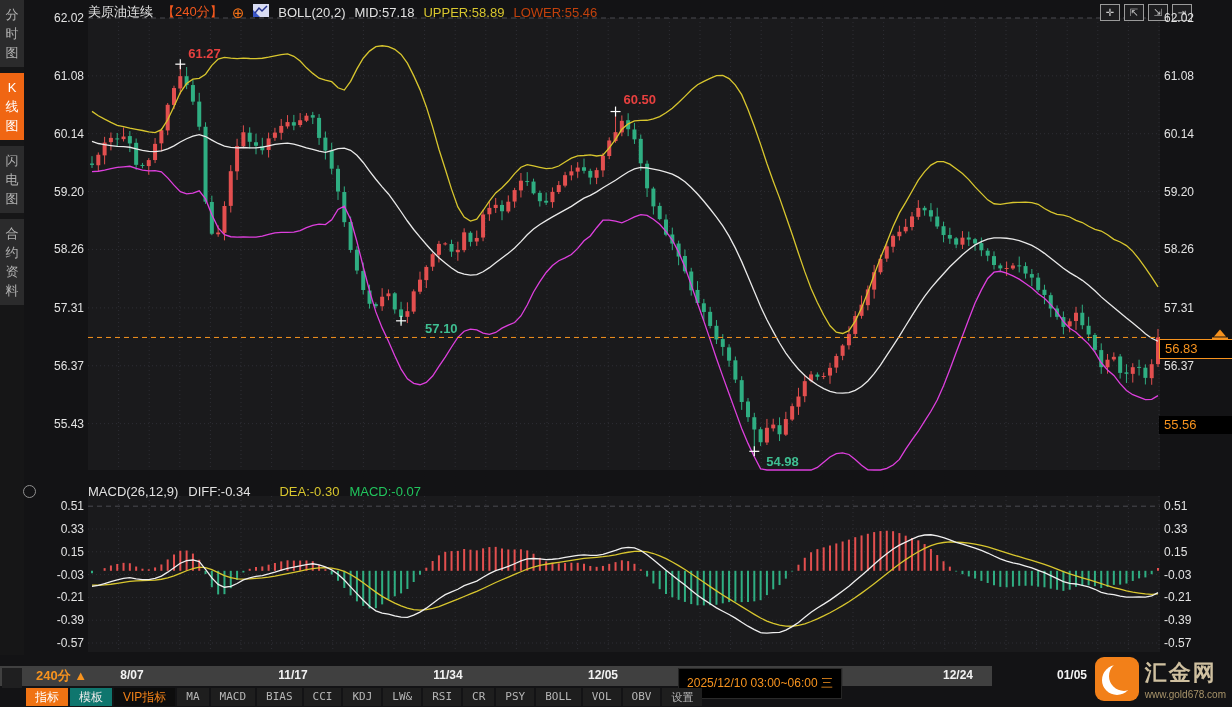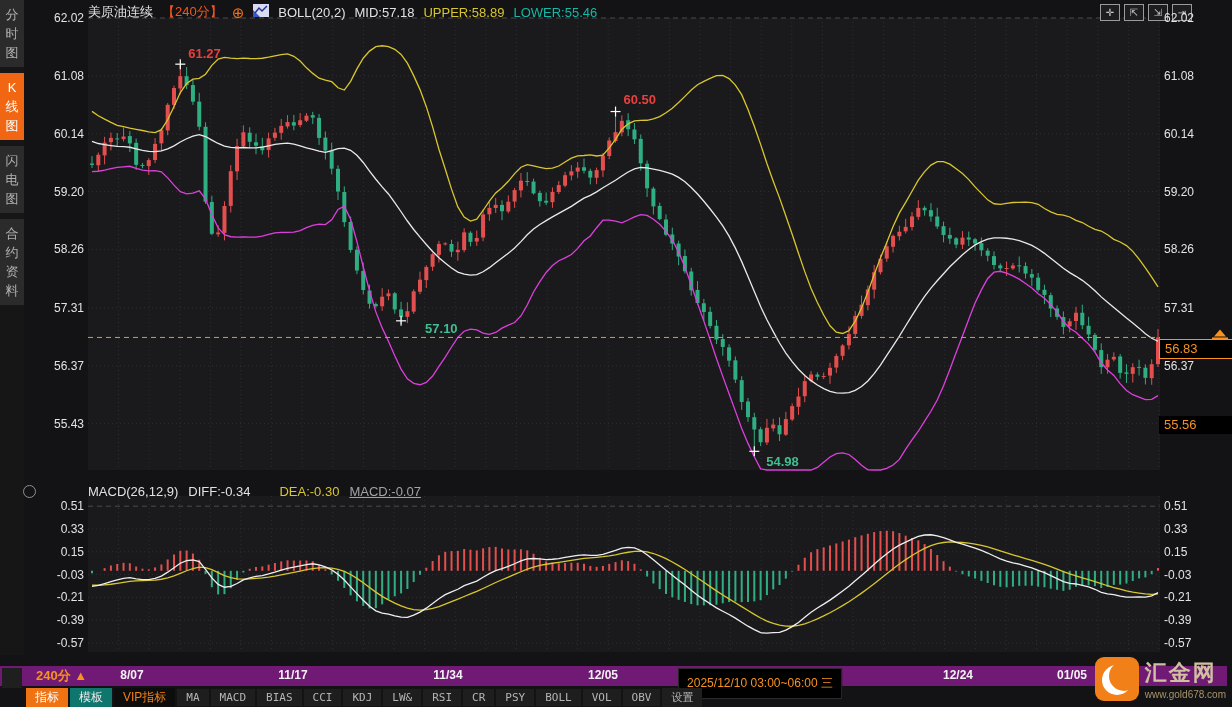--- a/index.html
+++ b/index.html
@@ -10,44 +10,44 @@
   .side-tab{width:24px;margin:0 0 6px 0;background:#2b2b2c;color:#b2b2b2;font-size:13px;
             line-height:19px;text-align:center;white-space:pre-line;padding:5px 0;cursor:pointer;}
   .side-tab.active{background:#f06613;color:#fff;}
   
   #hdr{position:absolute;left:88px;top:3px;display:flex;align-items:center;gap:9px;font-size:13px;}
   .t-title{color:#e5e5e5;}
   .t-period{color:#f2581e;}
   .t-plus{color:#f07018;font-size:15px;line-height:13px;}
   .t-boll,.t-mid{color:#e2e2e2;}
   .t-upper{color:#d8c62e;}
-  .t-lower{color:#14b8a6;}
+  .t-lower{color:#c2410c;}
   #hdr-icons{position:absolute;left:1100px;top:4px;display:flex;gap:4px;}
   .hbtn{width:18px;height:15px;border:1px solid #9a9a9a;background:#1d1d1f;display:flex;
         align-items:center;justify-content:center;cursor:pointer;}
   
   .lbl{position:absolute;font-size:12px;color:#e3e3e3;}
   .lbl-l{left:24px;width:60px;text-align:right;}
   .lbl-r{left:1164px;width:64px;text-align:left;}
   .pricebox{position:absolute;left:1159px;width:69px;height:18px;background:#000;color:#f7931e;
             font-size:13px;line-height:18px;padding-left:5px;}
   .pricebox.bordered{border:1px solid #f7931e;}
   
   #macd-hdr{position:absolute;left:88px;top:484px;display:flex;gap:10px;font-size:13px;}
   .m-name,.m-diff{color:#e2e2e2;}
   .m-dea{color:#d8c62e;margin-left:19px;}
-  .m-macd{color:#a3a3a3;text-decoration:underline;}
+  .m-macd{color:#22c55e;}
   #panel-toggle{position:absolute;left:23px;top:485px;width:11px;height:11px;border:1px solid #909090;
                 border-radius:50%;cursor:pointer;}
   
-  #xrow{position:absolute;left:0;top:666px;width:1227px;height:20px;background:#701a75;}
+  #xrow{position:absolute;left:0;top:666px;width:992px;height:20px;background:#404040;}
   #period-lbl{position:absolute;left:36px;top:1px;color:#f7931e;font-size:13px;font-weight:bold;cursor:pointer;}
   .xdate{position:absolute;top:2px;transform:translateX(-50%);color:#f2f2f2;font-weight:bold;font-size:12px;}
   .xdate.hl{background:#000;color:#f7931e;font-weight:normal;padding:6px 8px;border:1px solid #2a2a2a;}
-  #tabrow{position:absolute;left:26px;top:688px;display:flex;gap:2px;align-items:center;height:18px;}
+  #tabrow{position:absolute;left:26px;top:688px;display:flex;gap:2px;height:18px;}
   .btab{font-size:12px;padding:1px 9px;background:#0f766e;color:#e8e8e8;cursor:pointer;white-space:nowrap;}
   .btab.active{background:#f07313;color:#fff;}
   .btab.vip{background:#0d0d0d;color:#f08018;}
   .btab.ind{background:#1e1e1e;color:#b5b5b5;font-family:"DejaVu Sans Mono",monospace;font-size:11px;padding:2px 9px;}
   #corner-sq{position:absolute;left:2px;top:668px;width:20px;height:20px;background:#1f1f20;}
   
   #logo{position:absolute;right:6px;bottom:6px;display:flex;align-items:center;gap:6px;}
   #logo-mark{position:relative;width:44px;height:44px;background:#f28019;border-radius:9px;overflow:hidden;}
   #logo-c1{position:absolute;left:7px;top:8px;width:30px;height:30px;background:#fff;border-radius:50%;}
   #logo-c2{position:absolute;left:14px;top:4px;width:30px;height:30px;background:#f28019;border-radius:50%;}

